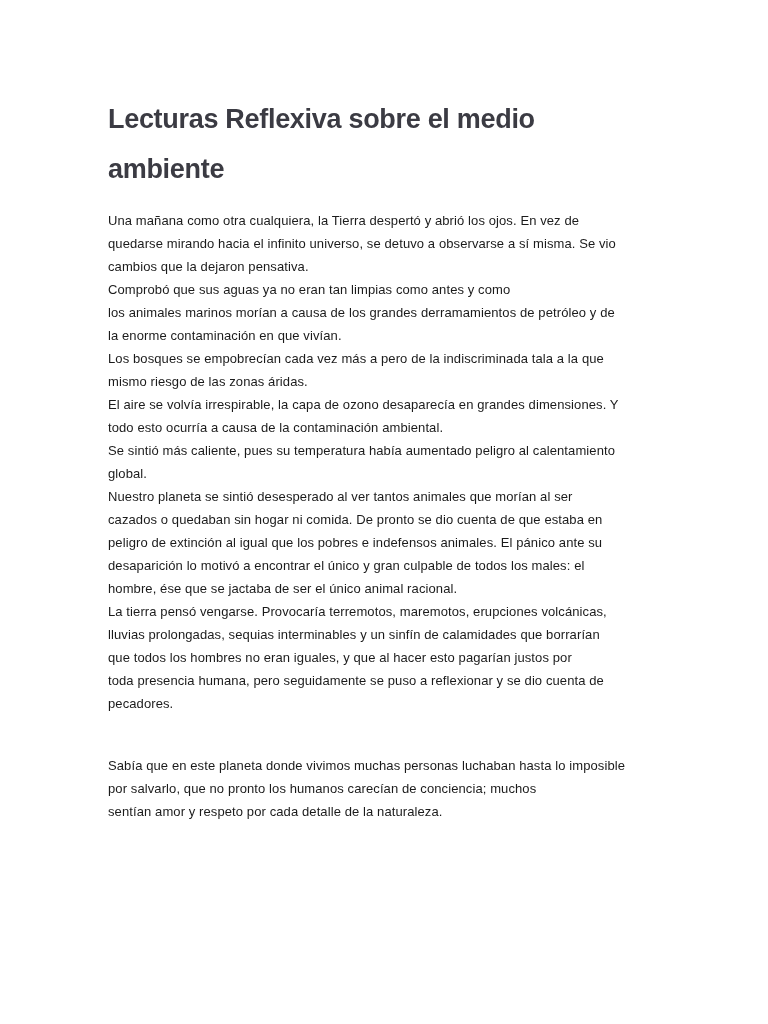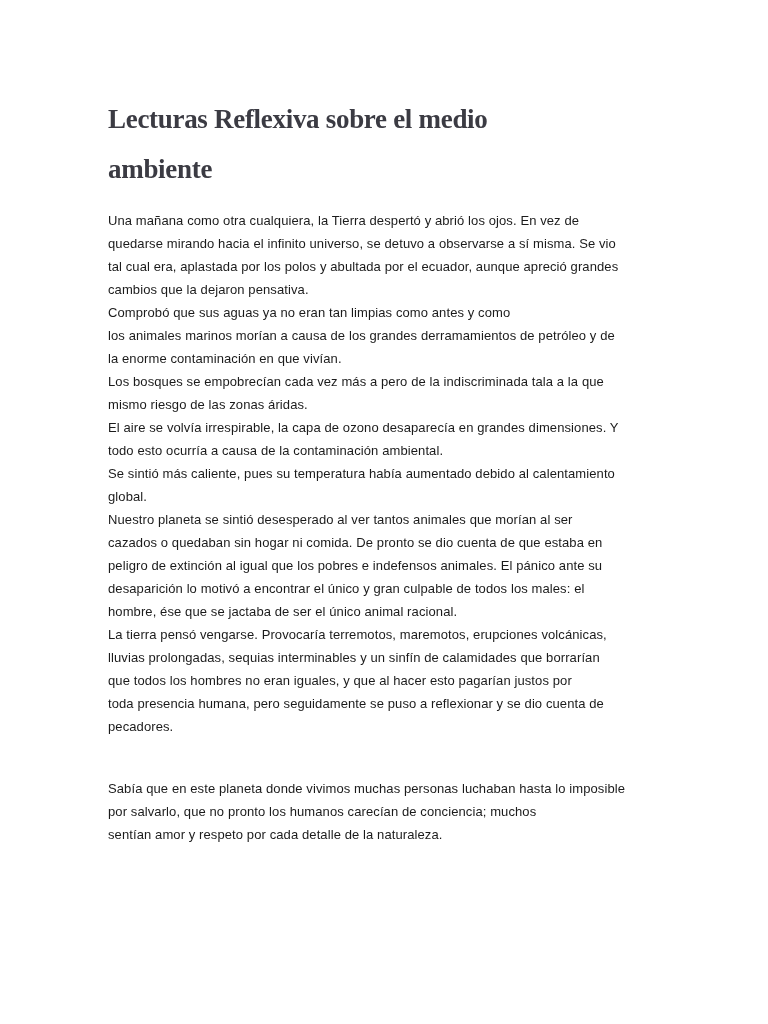--- a/index.html
+++ b/index.html
@@ -8,21 +8,21 @@
     position: relative;
     width: 768px;
     height: 1024px;
     background: #ffffff;
     overflow: hidden;
   }
   .doc-title {
     position: absolute;
     left: 108px;
     top: 94px;
-    font-family: Liberation Serif, serif;
+    font-family: Liberation Sans, sans-serif;
     font-weight: 700;
     font-size: 27px;
     line-height: 50px;
     letter-spacing: -0.3px;
     color: #3b3b43;
   }
   .doc-body {
     position: absolute;
     left: 108px;
     top: 209px;
@@ -40,30 +40,29 @@
 <body>
 
 <div class="page">
   <div class="doc-title">
     <div class="title-line">Lecturas Reflexiva sobre el medio</div>
     <div class="title-line">ambiente</div>
   </div>
   <div class="doc-body">
       <div class="text-line">Una mañana como otra cualquiera, la Tierra despertó y abrió los ojos. En vez de</div>
       <div class="text-line">quedarse mirando hacia el infinito universo, se detuvo a observarse a sí misma. Se vio</div>
-      <div class="text-line">tal cual era, aplastada por los polos y abultada por el ecuador, aunque apreció grandes</div>
       <div class="text-line">cambios que la dejaron pensativa.</div>
       <div class="text-line">Comprobó que sus aguas ya no eran tan limpias como antes y como</div>
       <div class="text-line">los animales marinos morían a causa de los grandes derramamientos de petróleo y de</div>
       <div class="text-line">la enorme contaminación en que vivían.</div>
       <div class="text-line">Los bosques se empobrecían cada vez más a pero de la indiscriminada tala a la que</div>
       <div class="text-line">mismo riesgo de las zonas áridas.</div>
       <div class="text-line">El aire se volvía irrespirable, la capa de ozono desaparecía en grandes dimensiones. Y</div>
       <div class="text-line">todo esto ocurría a causa de la contaminación ambiental.</div>
-      <div class="text-line">Se sintió más caliente, pues su temperatura había aumentado debido al calentamiento</div>
+      <div class="text-line">Se sintió más caliente, pues su temperatura había aumentado peligro al calentamiento</div>
       <div class="text-line">global.</div>
       <div class="text-line">Nuestro planeta se sintió desesperado al ver tantos animales que morían al ser</div>
       <div class="text-line">cazados o quedaban sin hogar ni comida. De pronto se dio cuenta de que estaba en</div>
       <div class="text-line">peligro de extinción al igual que los pobres e indefensos animales. El pánico ante su</div>
       <div class="text-line">desaparición lo motivó a encontrar el único y gran culpable de todos los males: el</div>
       <div class="text-line">hombre, ése que se jactaba de ser el único animal racional.</div>
       <div class="text-line">La tierra pensó vengarse. Provocaría terremotos, maremotos, erupciones volcánicas,</div>
       <div class="text-line">lluvias prolongadas, sequias interminables y un sinfín de calamidades que borrarían</div>
       <div class="text-line">que todos los hombres no eran iguales, y que al hacer esto pagarían justos por</div>
       <div class="text-line">toda presencia humana, pero seguidamente se puso a reflexionar y se dio cuenta de</div>

